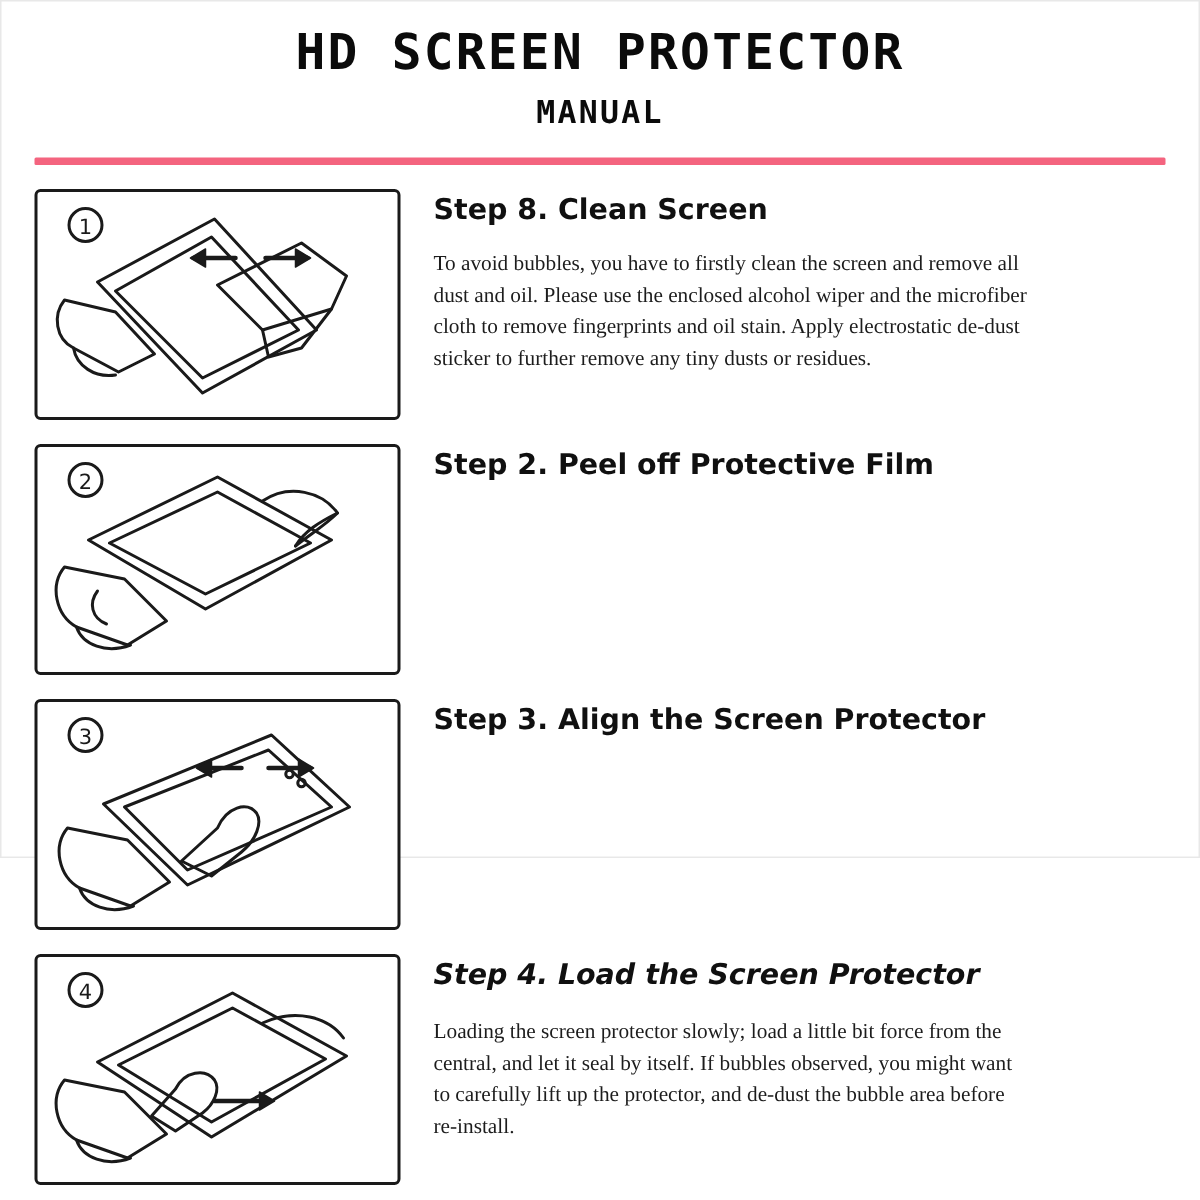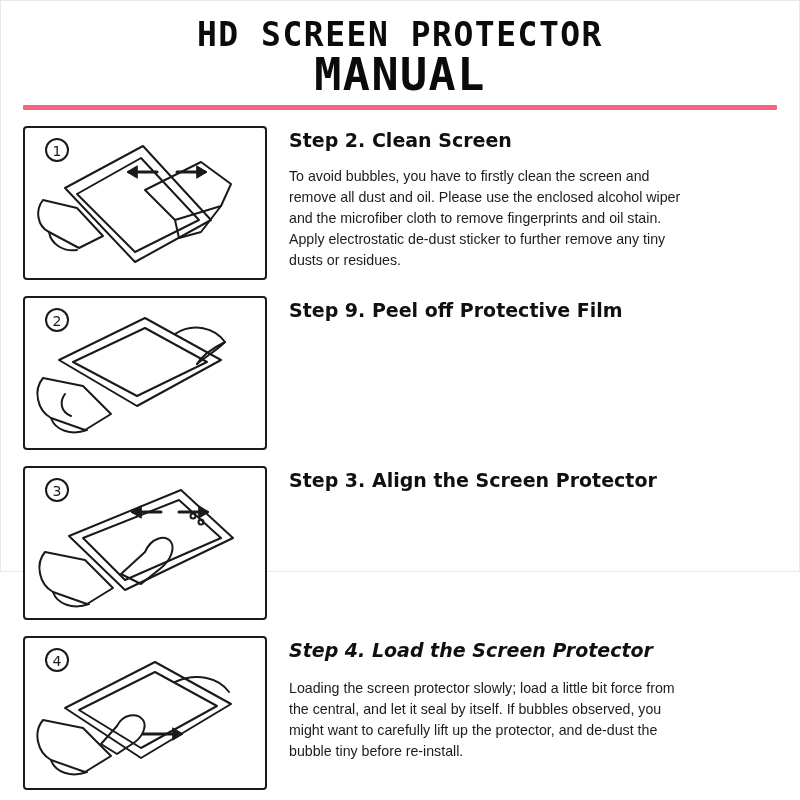--- a/index.html
+++ b/index.html
@@ -32,21 +32,21 @@
     font-family: "DejaVu Sans Mono", monospace;
     font-weight: bold;
     letter-spacing: 1.5px;
     color: #0b0b0b;
   }
   .title-line.l1 {
     font-size: 33px;
     line-height: 40px;
   }
   .title-line.l2 {
-    font-size: 45px;
+    font-size: 21px;
     line-height: 40px;
   }
   .rule {
     height: 5px;
     background: #f4647f;
     margin: 10px 22px 0 22px;
     border-radius: 1px;
   }
   
   .steps {
@@ -75,21 +75,21 @@
   }
   .step-heading {
     font-family: "DejaVu Sans", sans-serif;
     font-weight: bold;
     font-size: 19px;
     line-height: 24px;
     color: #101010;
     margin: 0 0 14px 0;
   }
   .step-body {
-    font-family: Liberation Sans, sans-serif;
+    font-family: Liberation Serif, serif;
     font-size: 14.2px;
     line-height: 21px;
     color: #1c1c1c;
     margin: 0;
     max-width: 400px;
   }
   .step-2 .step-heading { margin-bottom: 16px; }
   .step-3 .step-heading { margin-bottom: 20px; }
   .step-4 .step-heading { margin-bottom: 16px; font-style: italic; }
 </style>
@@ -124,21 +124,21 @@
 
             <path d="M104 44 L132 44" stroke-width="3"></path>
             <path d="M112 38 L102 44 L112 50 Z" fill="#1a1a1a" stroke-width="1"></path>
             <path d="M152 44 L180 44" stroke-width="3"></path>
             <path d="M172 38 L182 44 L172 50 Z" fill="#1a1a1a" stroke-width="1"></path>
           </g>
           <text x="32" y="28" font-family="DejaVu Sans, sans-serif" font-size="14" text-anchor="middle" fill="#1a1a1a">1</text>
         </svg>
       </div>
       <div class="step-text">
-        <h2 class="step-heading">Step 2. Clean Screen</h2>
+        <h2 class="step-heading">Step 8. Clean Screen</h2>
         <p class="step-body">To avoid bubbles, you have to firstly clean the screen and remove all dust and oil. Please use the enclosed alcohol wiper and the microfiber cloth to remove fingerprints and oil stain. Apply electrostatic de-dust sticker to further remove any tiny dusts or residues.</p>
       </div>
     </div>
 
     <div class="step step-2">
       <div class="fig">
         <svg width="236" height="146" viewBox="0 0 236 146" xmlns="http://www.w3.org/2000/svg">
           <g fill="none" stroke="#1a1a1a" stroke-width="2" stroke-linejoin="round" stroke-linecap="round">
             <circle cx="32" cy="22" r="11"></circle>
 
@@ -149,21 +149,21 @@
             <path d="M172 66 C182 58 192 52 200 44"></path>
 
             <path d="M18 80 C8 92 12 112 26 120 L60 132 L86 116 L58 88 Z"></path>
             <path d="M26 120 C30 132 46 138 62 132"></path>
             <path d="M40 96 C34 104 36 114 46 118"></path>
           </g>
           <text x="32" y="28" font-family="DejaVu Sans, sans-serif" font-size="14" text-anchor="middle" fill="#1a1a1a">2</text>
         </svg>
       </div>
       <div class="step-text">
-        <h2 class="step-heading">Step 9. Peel off Protective Film</h2>
+        <h2 class="step-heading">Step 2. Peel off Protective Film</h2>
       </div>
     </div>
 
     <div class="step step-3">
       <div class="fig">
         <svg width="236" height="146" viewBox="0 0 236 146" xmlns="http://www.w3.org/2000/svg">
           <g fill="none" stroke="#1a1a1a" stroke-width="2" stroke-linejoin="round" stroke-linecap="round">
             <circle cx="32" cy="22" r="11"></circle>
 
             <path d="M44 68 L156 22 L208 70 L100 122 Z"></path>
@@ -206,18 +206,18 @@
             <path d="M92 88 C98 76 112 74 118 82 C122 88 118 98 110 104 L92 116 L76 106 Z"></path>
 
             <path d="M118 96 L154 96" stroke-width="3"></path>
             <path d="M148 90 L158 96 L148 102 Z" fill="#1a1a1a" stroke-width="1"></path>
           </g>
           <text x="32" y="28" font-family="DejaVu Sans, sans-serif" font-size="14" text-anchor="middle" fill="#1a1a1a">4</text>
         </svg>
       </div>
       <div class="step-text">
         <h2 class="step-heading">Step 4. Load the Screen Protector</h2>
-        <p class="step-body">Loading the screen protector slowly; load a little bit force from the central, and let it seal by itself. If bubbles observed, you might want to carefully lift up the protector, and de-dust the bubble tiny before re-install.</p>
+        <p class="step-body">Loading the screen protector slowly; load a little bit force from the central, and let it seal by itself. If bubbles observed, you might want to carefully lift up the protector, and de-dust the bubble area before re-install.</p>
       </div>
     </div>
 
   </div>
 </div>
 
 </body></html>

